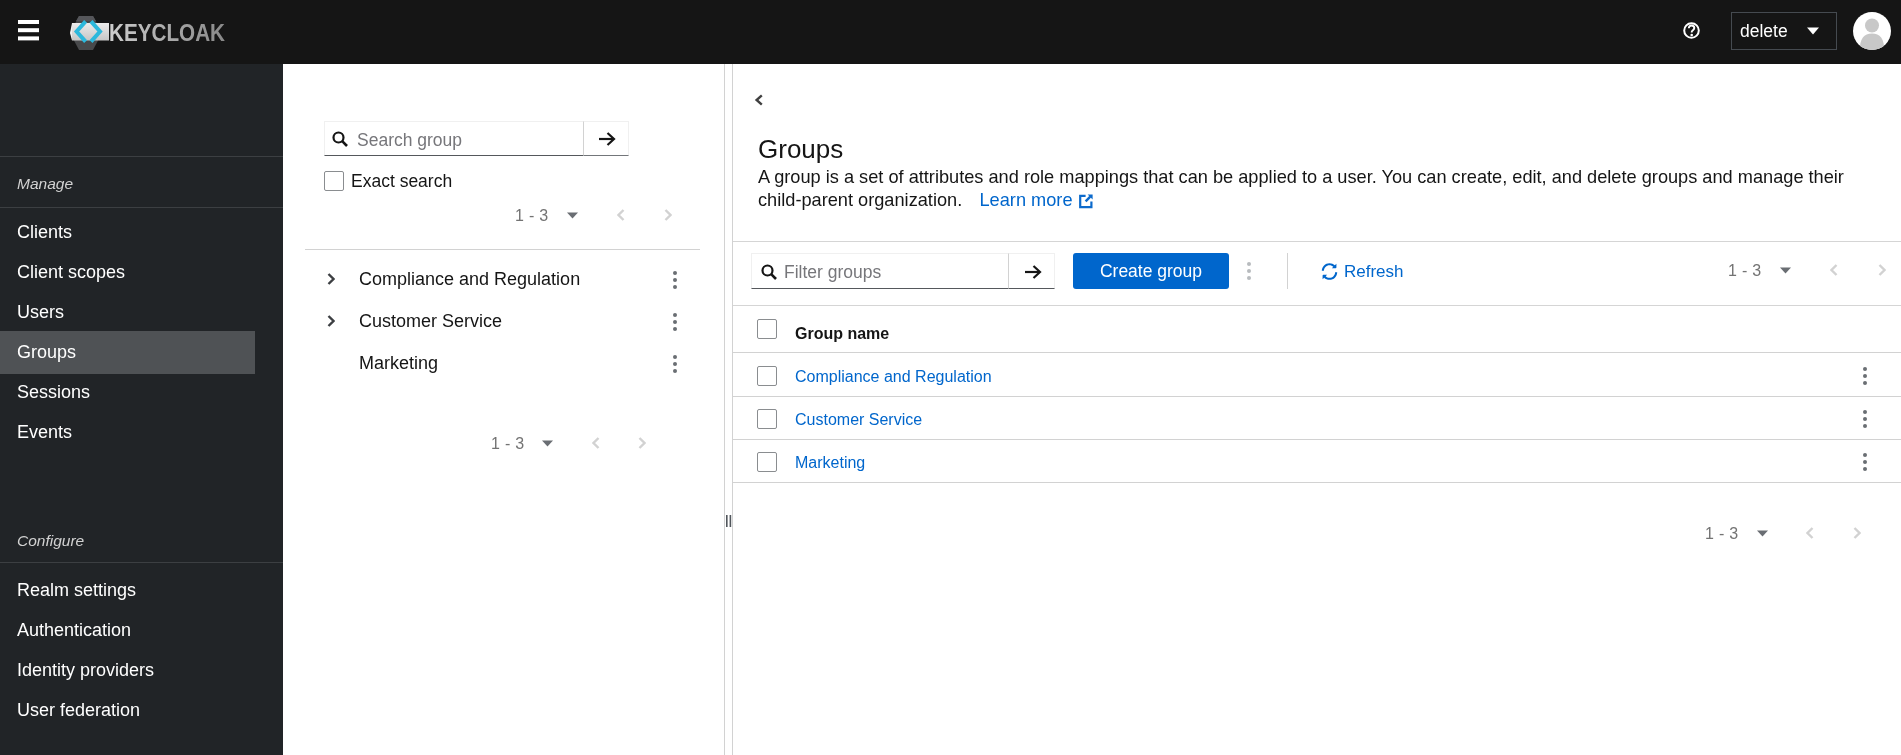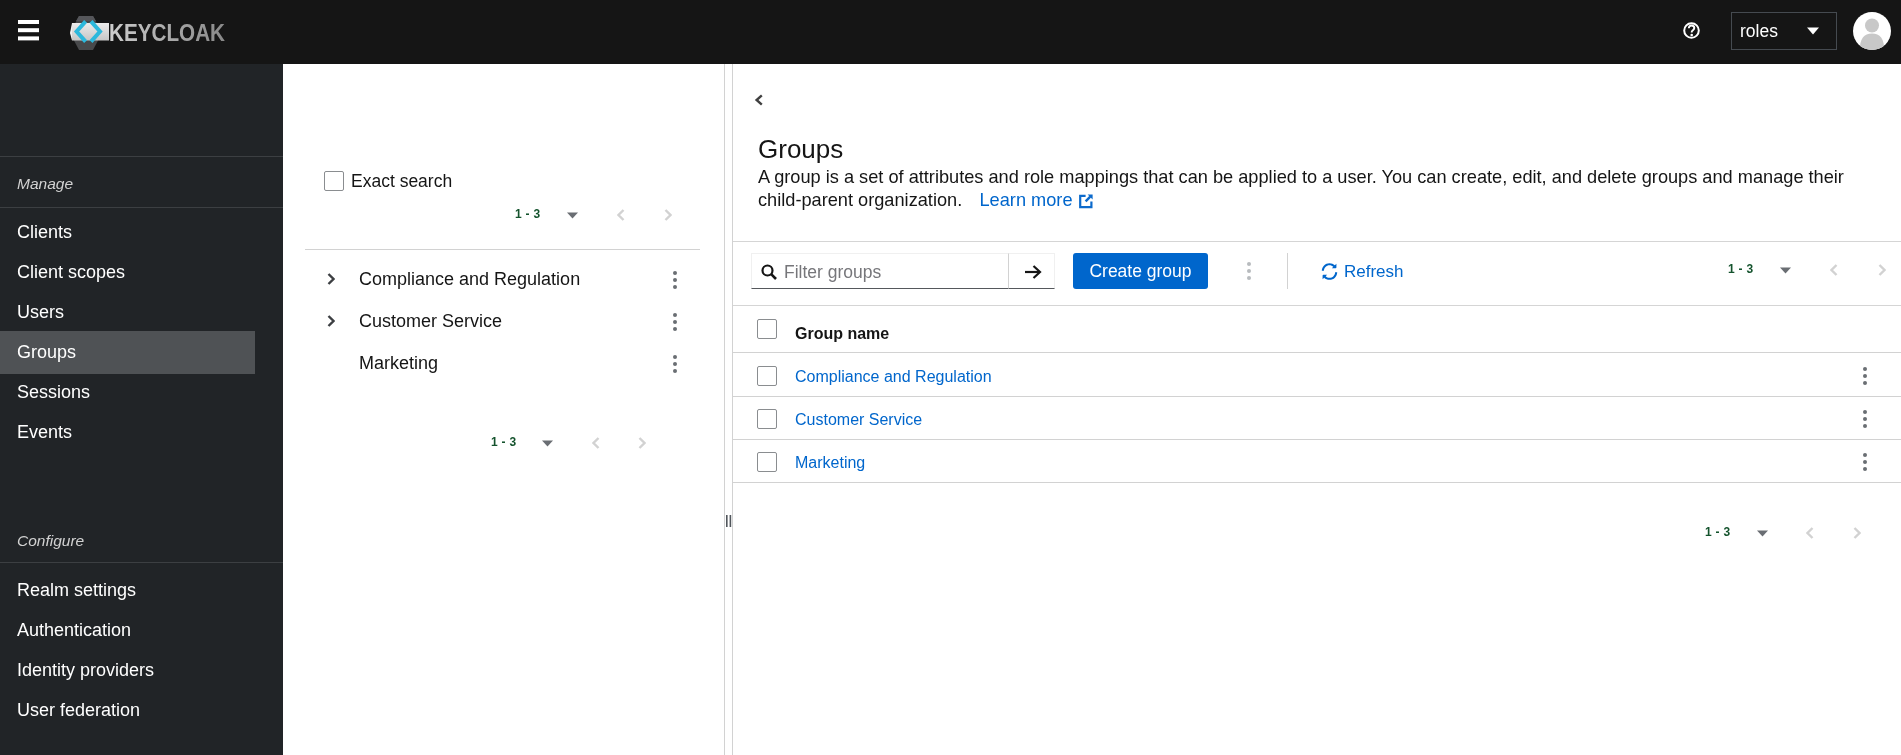--- a/index.html
+++ b/index.html
@@ -26,21 +26,21 @@
   #leftpanel { position:absolute; left:283px; top:64px; width:442px; height:691px; background:#fff; border-right:1px solid #d2d2d2; }
   
   .sgroup { position:absolute; display:flex; }
   .sgroup .inp { position:relative; background:#fff; border:1px solid #f0f0f0; border-bottom:1px solid #55585c; border-right:none; }
   .sgroup .btn { position:relative; background:#fff; border:1px solid #f0f0f0; border-bottom:1px solid #73767a; border-left:1px solid #d2d2d2; }
   .ph { color:#76767a; font-size:17.5px; position:absolute; }
   .cicon { position:absolute; }
   
   .cb { position:absolute; width:19.5px; height:19.5px; border:1.8px solid #8a8d90; border-radius:2px; background:#fff; }
   
-  .pgnum { position:absolute; font-size:12px; font-weight:bold; color:#14532d; letter-spacing:0.3px; }
+  .pgnum { position:absolute; font-size:16px; font-weight:normal; color:#737373; letter-spacing:0.3px; }
   .chev { position:absolute; }
   
   .kebab { position:absolute; width:4px; }
   .kebab i { display:block; width:4px; height:4px; border-radius:50%; background:#6a6e73; margin-bottom:3px; }
   .kebab.light i { background:#b8bbbe; }
   .treerow { position:absolute; font-size:18px; color:#151515; }
 
   
   #gutterline { position:absolute; left:732px; top:64px; width:1px; height:691px; background:#d2d2d2; }
   #draghandle { position:absolute; left:726px; top:515px; }
@@ -87,21 +87,21 @@
       <text x="41" y="28" font-family="Liberation Sans, sans-serif" font-weight="bold" font-size="24" textLength="116" lengthAdjust="spacingAndGlyphs" fill="url(#ktxt)">KEYCLOAK</text>
     </svg>
 
     <svg class="abs" style="left:1683px;top:22px" width="17" height="17" viewBox="0 0 17 17">
       <circle cx="8.5" cy="8.5" r="7.3" fill="none" stroke="#fff" stroke-width="2"></circle>
       <path d="M5.8 6.3 C5.8 4.5 7 3.5 8.5 3.5 C10.1 3.5 11.3 4.6 11.3 6.1 C11.3 8.1 8.7 8.2 8.7 10 L8.7 10.6" fill="none" stroke="#fff" stroke-width="1.9"></path>
       <circle cx="8.7" cy="13" r="1.3" fill="#fff"></circle>
     </svg>
 
     <div class="abs" style="left:1731px;top:12px;width:106px;height:38px;border:1px solid #454a50;"></div>
-    <div class="abs" style="left:1740px;top:21px;font-size:17.5px;color:#fff;">roles</div>
+    <div class="abs" style="left:1740px;top:21px;font-size:17.5px;color:#fff;">delete</div>
     <svg class="abs" style="left:1807px;top:27px" width="12" height="8" viewBox="0 0 12 8">
         <polygon points="0,0.5 12,0.5 6,7.5" fill="#fff"></polygon>
       </svg>
 
     <svg class="abs" style="left:1853px;top:12px" width="38" height="38" viewBox="0 0 38 38">
       <defs>
           <clipPath id="avc">
             <circle cx="19" cy="19" r="19"></circle>
           </clipPath>
         </defs>
@@ -130,20 +130,35 @@
     <ul class="nav" style="top:506px">
       <li>Realm settings</li>
       <li>Authentication</li>
       <li>Identity providers</li>
       <li>User federation</li>
     </ul>
   </aside>
 
   <div id="leftpanel">
 
+    <div class="sgroup" style="left:41px;top:57px;">
+      <div class="inp" style="width:259px;height:35px;">
+        <svg class="cicon" style="left:7px;top:9px" width="16" height="16" viewBox="0 0 16 16">
+            <circle cx="6.5" cy="6.5" r="5" fill="none" stroke="#151515" stroke-width="2.2"></circle>
+            <line x1="10.2" y1="10.2" x2="15" y2="15" stroke="#151515" stroke-width="2.6"></line>
+          </svg>
+        <span class="ph" style="left:32px;top:8px">Search group</span>
+      </div>
+      <div class="btn" style="width:46px;height:35px;">
+        <svg class="cicon" style="left:14px;top:9px" width="18" height="16" viewBox="0 0 18 16">
+            <line x1="1" y1="8" x2="15" y2="8" stroke="#151515" stroke-width="2.2"></line>
+            <path d="M9.5 2 L16 8 L9.5 14" fill="none" stroke="#151515" stroke-width="2.2"></path>
+          </svg>
+      </div>
+    </div>
 
     <div class="cb" style="left:41px;top:107px;"></div>
     <div class="abs" style="left:68px;top:107px;font-size:17.5px;">Exact search</div>
 
     <div class="pgnum" style="left:232px;top:143px;">1 - 3</div>
     <svg class="chev" style="left:284px;top:148px" width="11" height="7" viewBox="0 0 11 7">
         <polygon points="0,0.5 11,0.5 5.5,6.5" fill="#6a6e73"></polygon>
       </svg>
     <svg class="chev" style="left:334px;top:145px" width="8" height="12" viewBox="0 0 8 12">
         <path d="M6.5 1 L1.5 6 L6.5 11" fill="none" stroke="#d2d2d2" stroke-width="2.4"></path>
@@ -219,21 +234,21 @@
           </svg>
         <span class="ph" style="left:32px;top:8px">Filter groups</span>
       </div>
       <div class="btn" style="width:47px;height:36px;border-bottom-color:#55585c;">
         <svg class="cicon" style="left:15px;top:10px" width="18" height="16" viewBox="0 0 18 16">
             <line x1="1" y1="8" x2="15" y2="8" stroke="#151515" stroke-width="2.2"></line>
             <path d="M9.5 2 L16 8 L9.5 14" fill="none" stroke="#151515" stroke-width="2.2"></path>
           </svg>
       </div>
     </div>
-    <button class="bluebtn" style="left:340px;top:189px;width:135px;height:36px;">Create group</button>
+    <button class="bluebtn" style="left:340px;top:189px;width:156px;height:36px;">Create group</button>
     <div class="kebab light" style="left:514px;top:198px;">
         <i></i>
         <i></i>
         <i></i>
       </div>
     <div class="abs" style="left:554px;top:189px;height:36px;border-left:1px solid #d2d2d2;"></div>
     <svg class="abs" style="left:588px;top:199px" width="17" height="17" viewBox="0 0 512 512">
         <path fill="#0066cc" d="M440 160 L327 160 L371 116 C341 86 300 68 256 68 C163 68 88 143 88 236 L24 236 C24 108 128 4 256 4 C318 4 375 28 417 70 L464 24 L464 136 C464 149 453 160 440 160 Z M72 352 L185 352 L141 396 C171 426 212 444 256 444 C349 444 424 369 424 276 L488 276 C488 404 384 508 256 508 C194 508 137 484 95 442 L48 488 L48 376 C48 363 59 352 72 352 Z"></path>
       </svg>
     <div class="bluetext" style="left:611px;top:198px;">Refresh</div>

